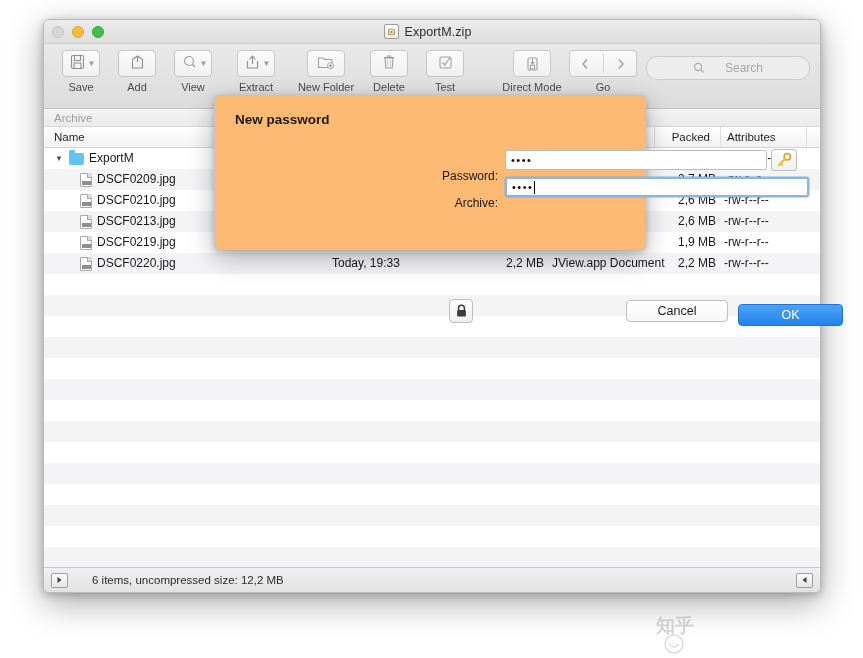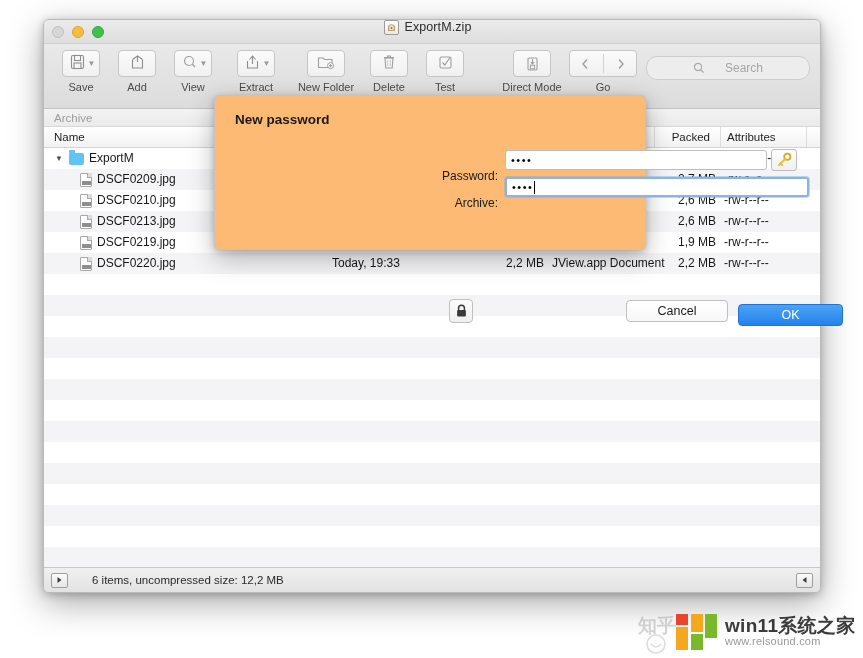--- a/index.html
+++ b/index.html
@@ -57,21 +57,21 @@
   }
   .light.close   { background: #d6d6d6; border-color: #c2c2c2; }
   .light.min     { background: #f7bd3f; border-color: #d9a431; }
   .light.max     { background: #3fc04a; border-color: #35a83f; }
 
   .title-wrap {
     position: absolute;
     left: 0; right: 8px; top: 0;
     height: 23px;
     display: flex;
-    align-items: flex-start;
+    align-items: center;
     justify-content: center;
     gap: 5px;
     pointer-events: none;
   }
   .title-icon {
     width: 13px; height: 13px;
     border: 1px solid #9b9b9b;
     border-radius: 2px;
     background: linear-gradient(to bottom, #fdfdfd, #eaeaea);
     display: flex;
@@ -412,21 +412,21 @@
     top: 208px;
     width: 105px;
     background: linear-gradient(to bottom, #4da2f5, #2283ec);
     border: 1px solid #1f74d3;
     color: #ffffff;
   }
 
   
   #zhihu-wm {
     position: absolute;
-    left: 638px;
+    left: 656px;
     top: 612px;
     width: 54px;
     height: 44px;
     opacity: 0.35;
   }
   #win11-wm {
     position: absolute;
     left: 676px;
     top: 612px;
     display: flex;
@@ -758,30 +758,14 @@
   </div>
 
   <div id="zhihu-wm">
     <svg width="54" height="44" viewBox="0 0 54 44">
       <text x="0" y="20" font-family="'Liberation Sans', sans-serif" font-size="19" font-weight="bold" fill="#8a8a8a">知乎</text>
       <circle cx="18" cy="32" r="9" fill="none" stroke="#9e9e9e" stroke-width="1.6"></circle>
       <path d="M13 32 q5 6 10 0" fill="none" stroke="#9e9e9e" stroke-width="1.4"></path>
     </svg>
   </div>
 
-  <div id="win11-wm">
-    <div class="wm-logo">
-      <svg width="42" height="40" viewBox="0 0 42 40">
-        <rect x="0" y="2" width="12" height="11" fill="#e8452c"></rect>
-        <rect x="0" y="15" width="12" height="23" fill="#f4a81d"></rect>
-        <rect x="15" y="2" width="12" height="18" fill="#f4a81d"></rect>
-        <rect x="15" y="22" width="12" height="16" fill="#7ab929"></rect>
-        <rect x="29" y="2" width="12" height="24" fill="#7ab929"></rect>
-        <rect x="29" y="28" width="12" height="10" fill="#ffffff"></rect>
-      </svg>
-    </div>
-    <div class="wm-text-wrap">
-      <div class="wm-main">win11系统之家</div>
-      <div class="wm-sub">www.relsound.com</div>
-    </div>
-  </div>
 
 </div>
 
 </body></html>

